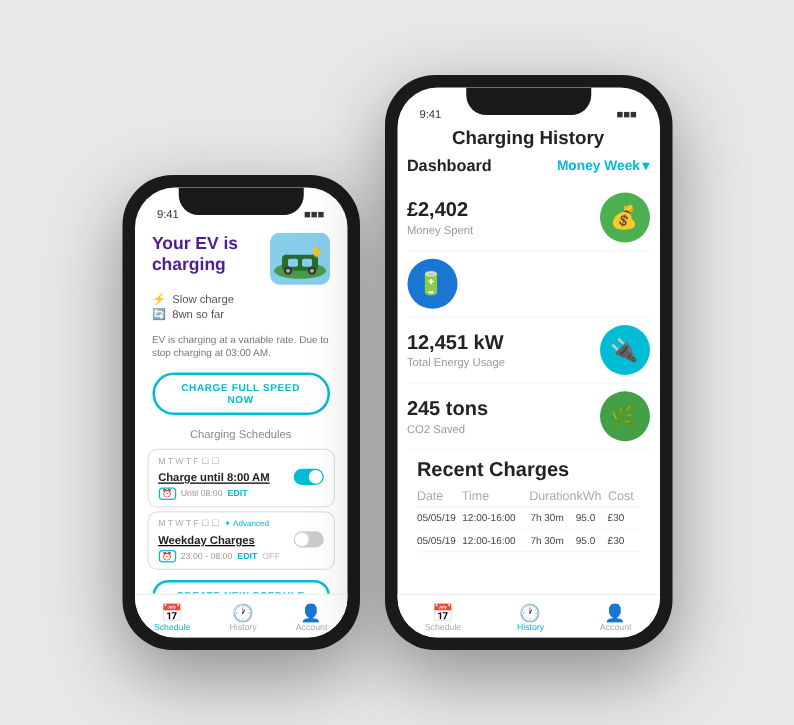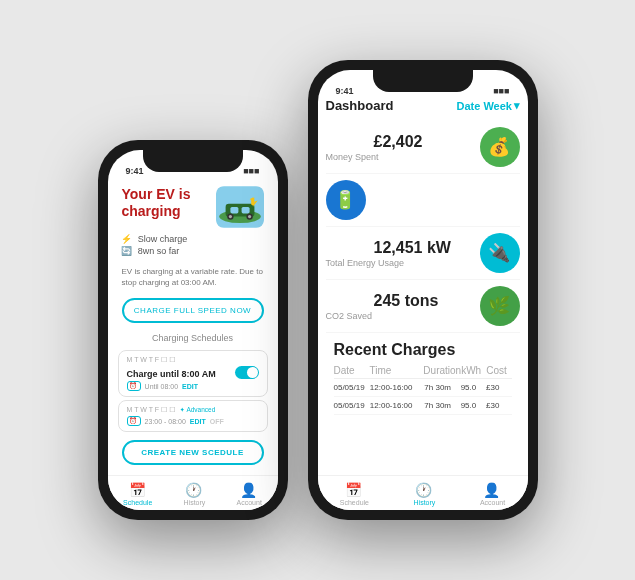--- a/index.html
+++ b/index.html
@@ -48,21 +48,21 @@
       border-radius: 0 0 16px 16px;
       z-index: 10;
     }
     .status-bar {
       height: 28px;
       display: flex;
       justify-content: space-between;
       align-items: flex-end;
       padding: 0 18px 2px;
       font-size: 9px;
-      font-weight: 700;
+      font-weight: 400;
       color: #333;
       position: relative;
       z-index: 5;
     }
 
     
     .phone1 {
       width: 190px;
     }
     .phone1 .phone-inner {
@@ -77,21 +77,21 @@
 
     .ev-header {
       padding: 8px 14px 6px;
       display: flex;
       justify-content: space-between;
       align-items: flex-start;
     }
     .ev-title {
       font-size: 14px;
       font-weight: 700;
-      color: #b91c1c;
+      color: #4c1d95;
       line-height: 1.2;
     }
     .ev-illustration {
       width: 48px;
       height: 42px;
       border-radius: 8px;
       overflow: hidden;
       flex-shrink: 0;
     }
     .ev-illustration svg { width: 100%; height: 100%; }
@@ -114,21 +114,21 @@
       line-height: 1.4;
     }
 
     .charge-btn {
       margin: 6px 14px;
       border: 2px solid #00bcd4;
       border-radius: 20px;
       padding: 6px 10px;
       text-align: center;
       font-size: 8px;
-      font-weight: 400;
+      font-weight: 700;
       color: #00bcd4;
       letter-spacing: 0.5px;
     }
 
     .section-title {
       text-align: center;
       font-size: 9px;
       color: #888;
       padding: 4px 14px 4px;
       font-weight: 500;
@@ -141,21 +141,22 @@
       padding: 5px 8px;
     }
     .sched-days {
       font-size: 7px;
       color: #aaa;
       margin-bottom: 2px;
     }
     .sched-main {
       display: flex;
       justify-content: space-between;
-      align-items: flex-end;
+      align-items: center;
+      text-decoration: underline;
     }
     .sched-name {
       font-size: 9px;
       font-weight: 600;
       color: #222;
     }
     .toggle {
       width: 24px;
       height: 13px;
       border-radius: 7px;
@@ -280,21 +281,20 @@
       display: flex;
       justify-content: space-between;
       align-items: center;
       padding: 6px 0;
       border-bottom: 1px solid #f5f5f5;
     }
     .stat-text .stat-value {
       font-size: 16px;
       font-weight: 700;
       color: #222;
-      margin-left: 48px;
     }
     .stat-text .stat-label {
       font-size: 9px;
       color: #999;
       margin-top: 1px;
     }
     .stat-icon {
       width: 40px;
       height: 40px;
       border-radius: 50%;
@@ -410,20 +410,24 @@
             <span class="sched-time">Until 08:00</span>
             <span class="sched-edit">EDIT</span>
           </div>
         </div>
 
         <div class="schedule-card">
           <div class="sched-days" style="display:flex;align-items:center;gap:4px;">
             <span>M T W T F ☐ ☐</span>
             <span style="color:#00bcd4;font-size:6.5px;">✦ Advanced</span>
           </div>
+          <div class="sched-main">
+            <div class="sched-name">Weekday Charges</div>
+            <div class="toggle off"></div>
+          </div>
           <div class="sched-sub">
             <span class="sched-tag">⏰</span>
             <span class="sched-time">23:00 - 08:00</span>
             <span class="sched-edit">EDIT</span>
             <span class="sched-off">OFF</span>
           </div>
         </div>
 
         <div class="create-btn">CREATE NEW SCEDULE</div>
 
@@ -446,26 +450,27 @@
   </div>
 
   <div class="phone phone2">
     <div class="phone-inner">
       <div class="notch"></div>
       <div class="status-bar">
         <span>9:41</span>
         <span>■■■</span>
       </div>
 
+      <div class="history-header">Charging History</div>
 
       <div class="dashboard-section">
         <div class="dashboard-title-row">
           <span class="dashboard-label">Dashboard</span>
           <span class="this-week">
-            <span>Date Week</span>
+            <span>Money Week</span>
             <span>▾</span>
           </span>
         </div>
 
         <div class="stat-row">
           <div class="stat-text">
             <div class="stat-value">£2,402</div>
             <div class="stat-label">Money Spent</div>
           </div>
           <div class="stat-icon icon-green">💰</div>

